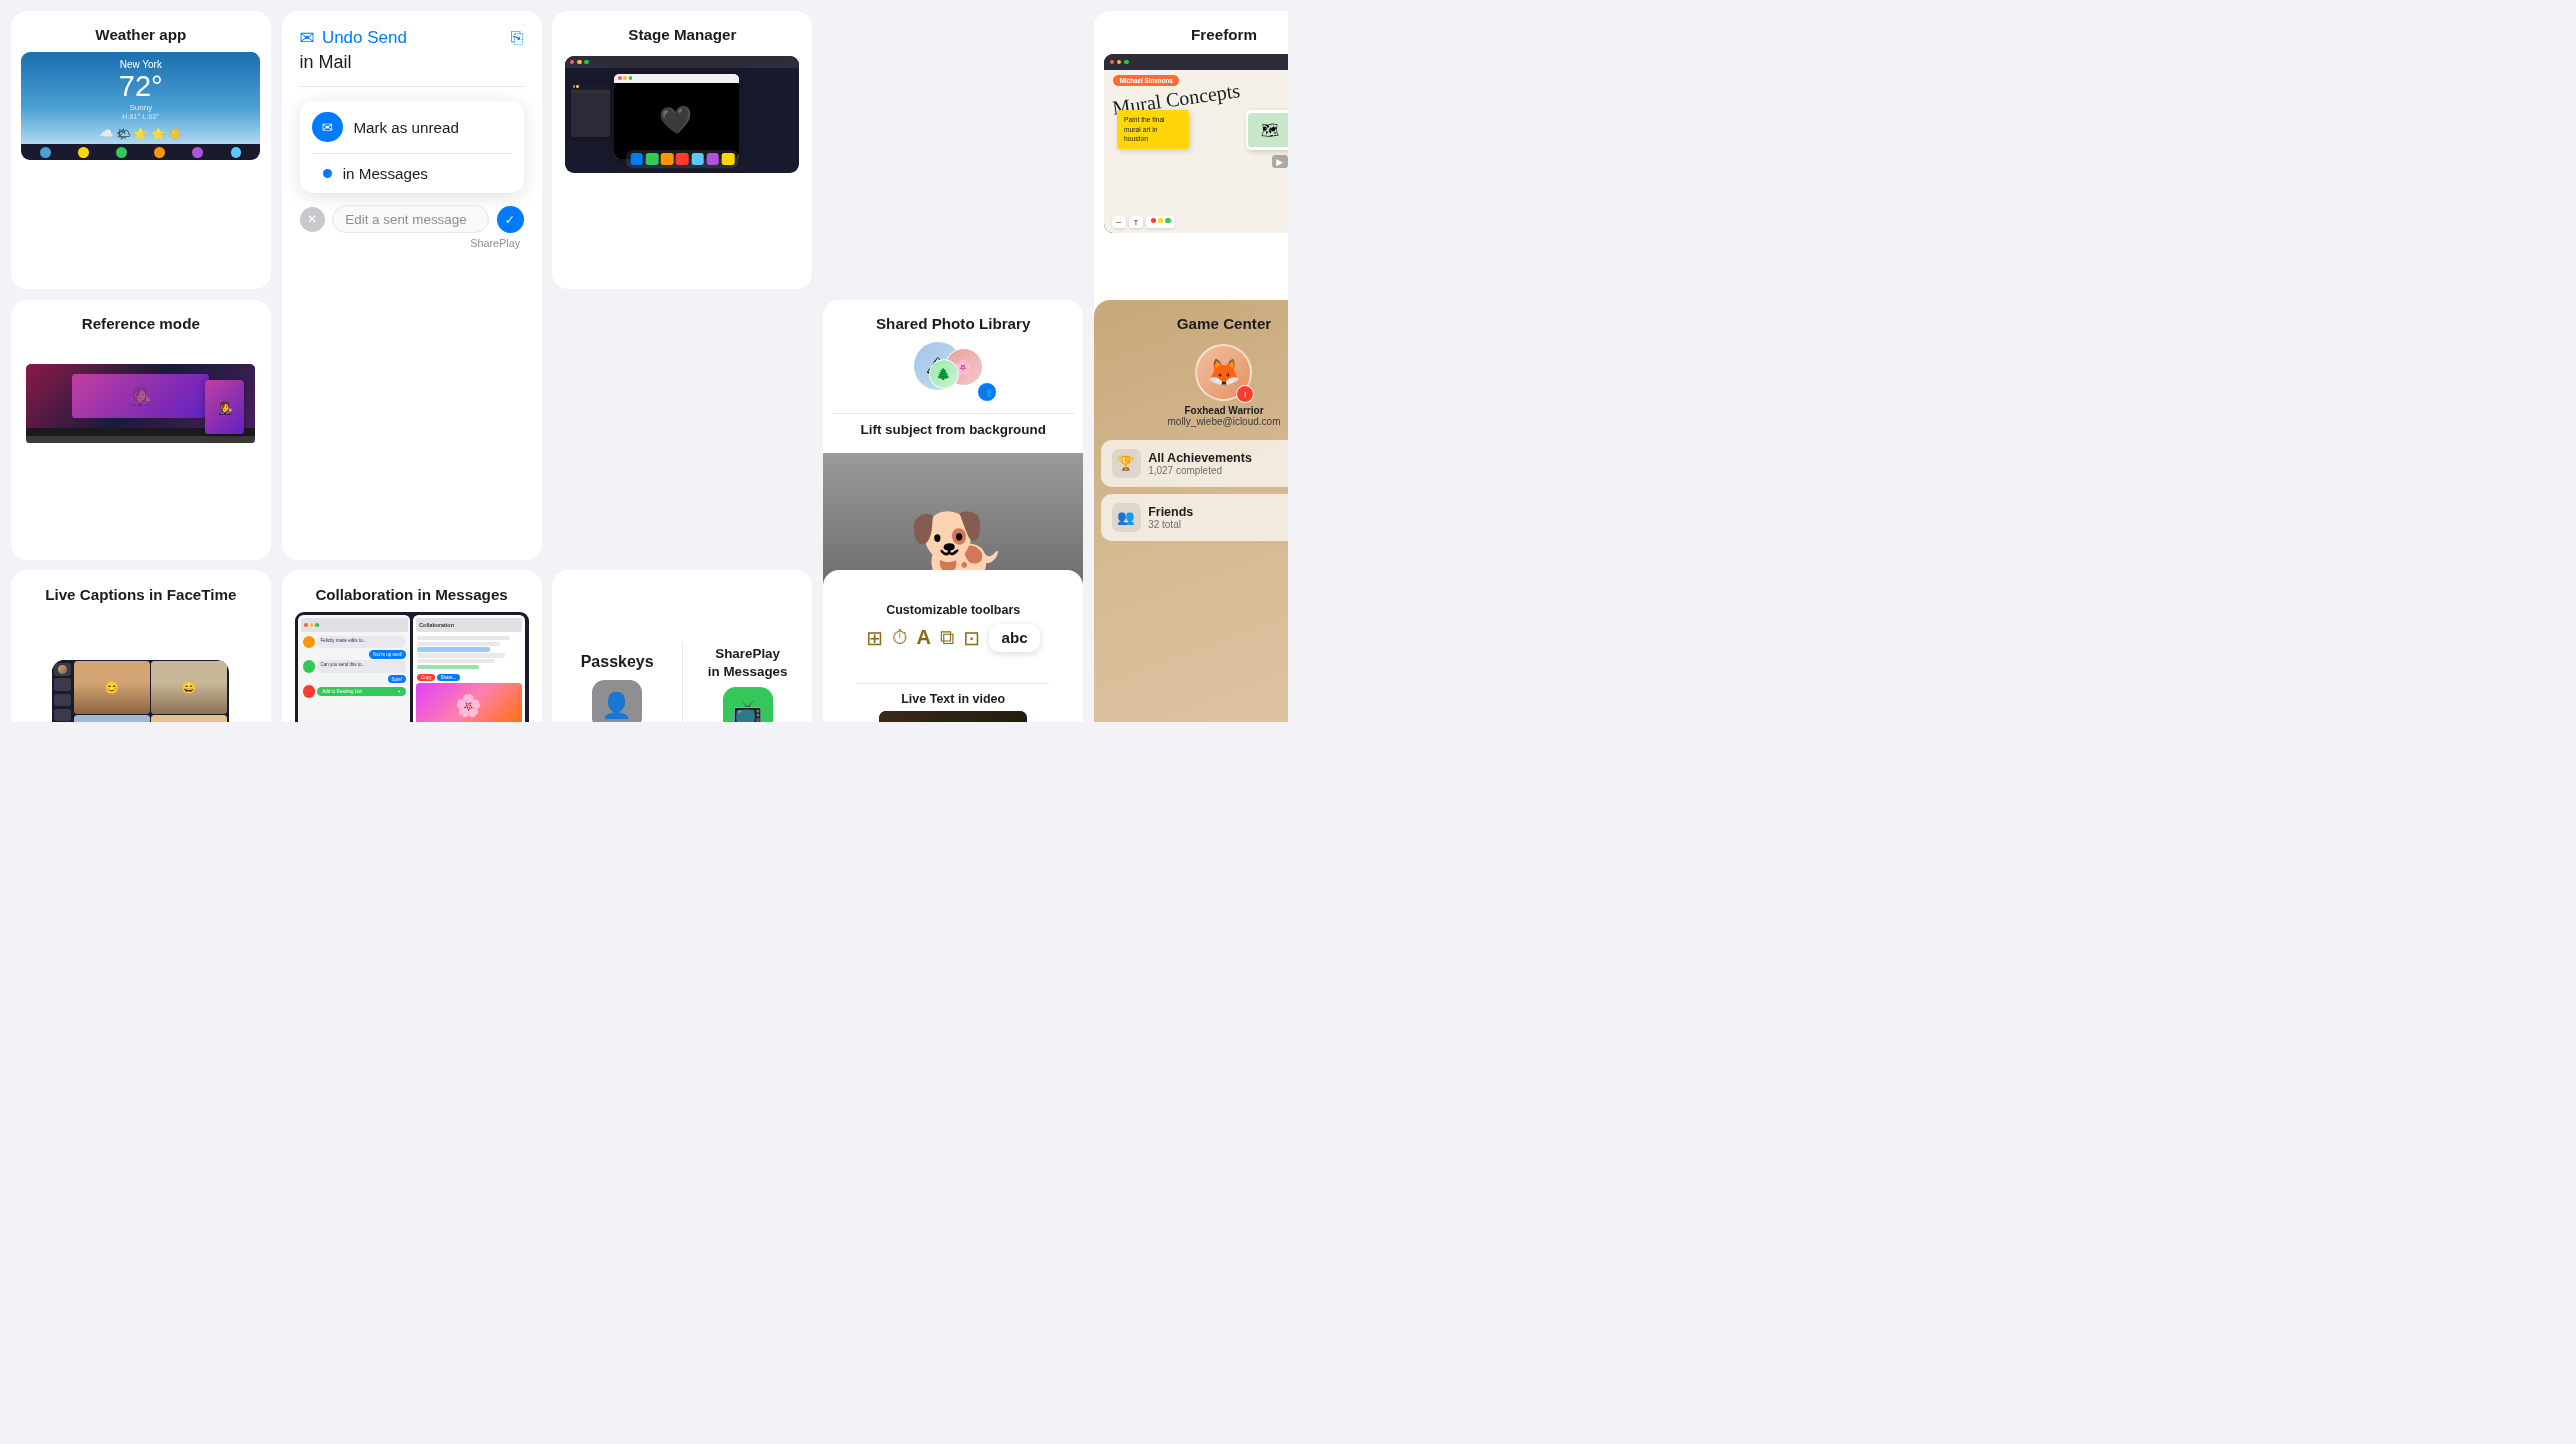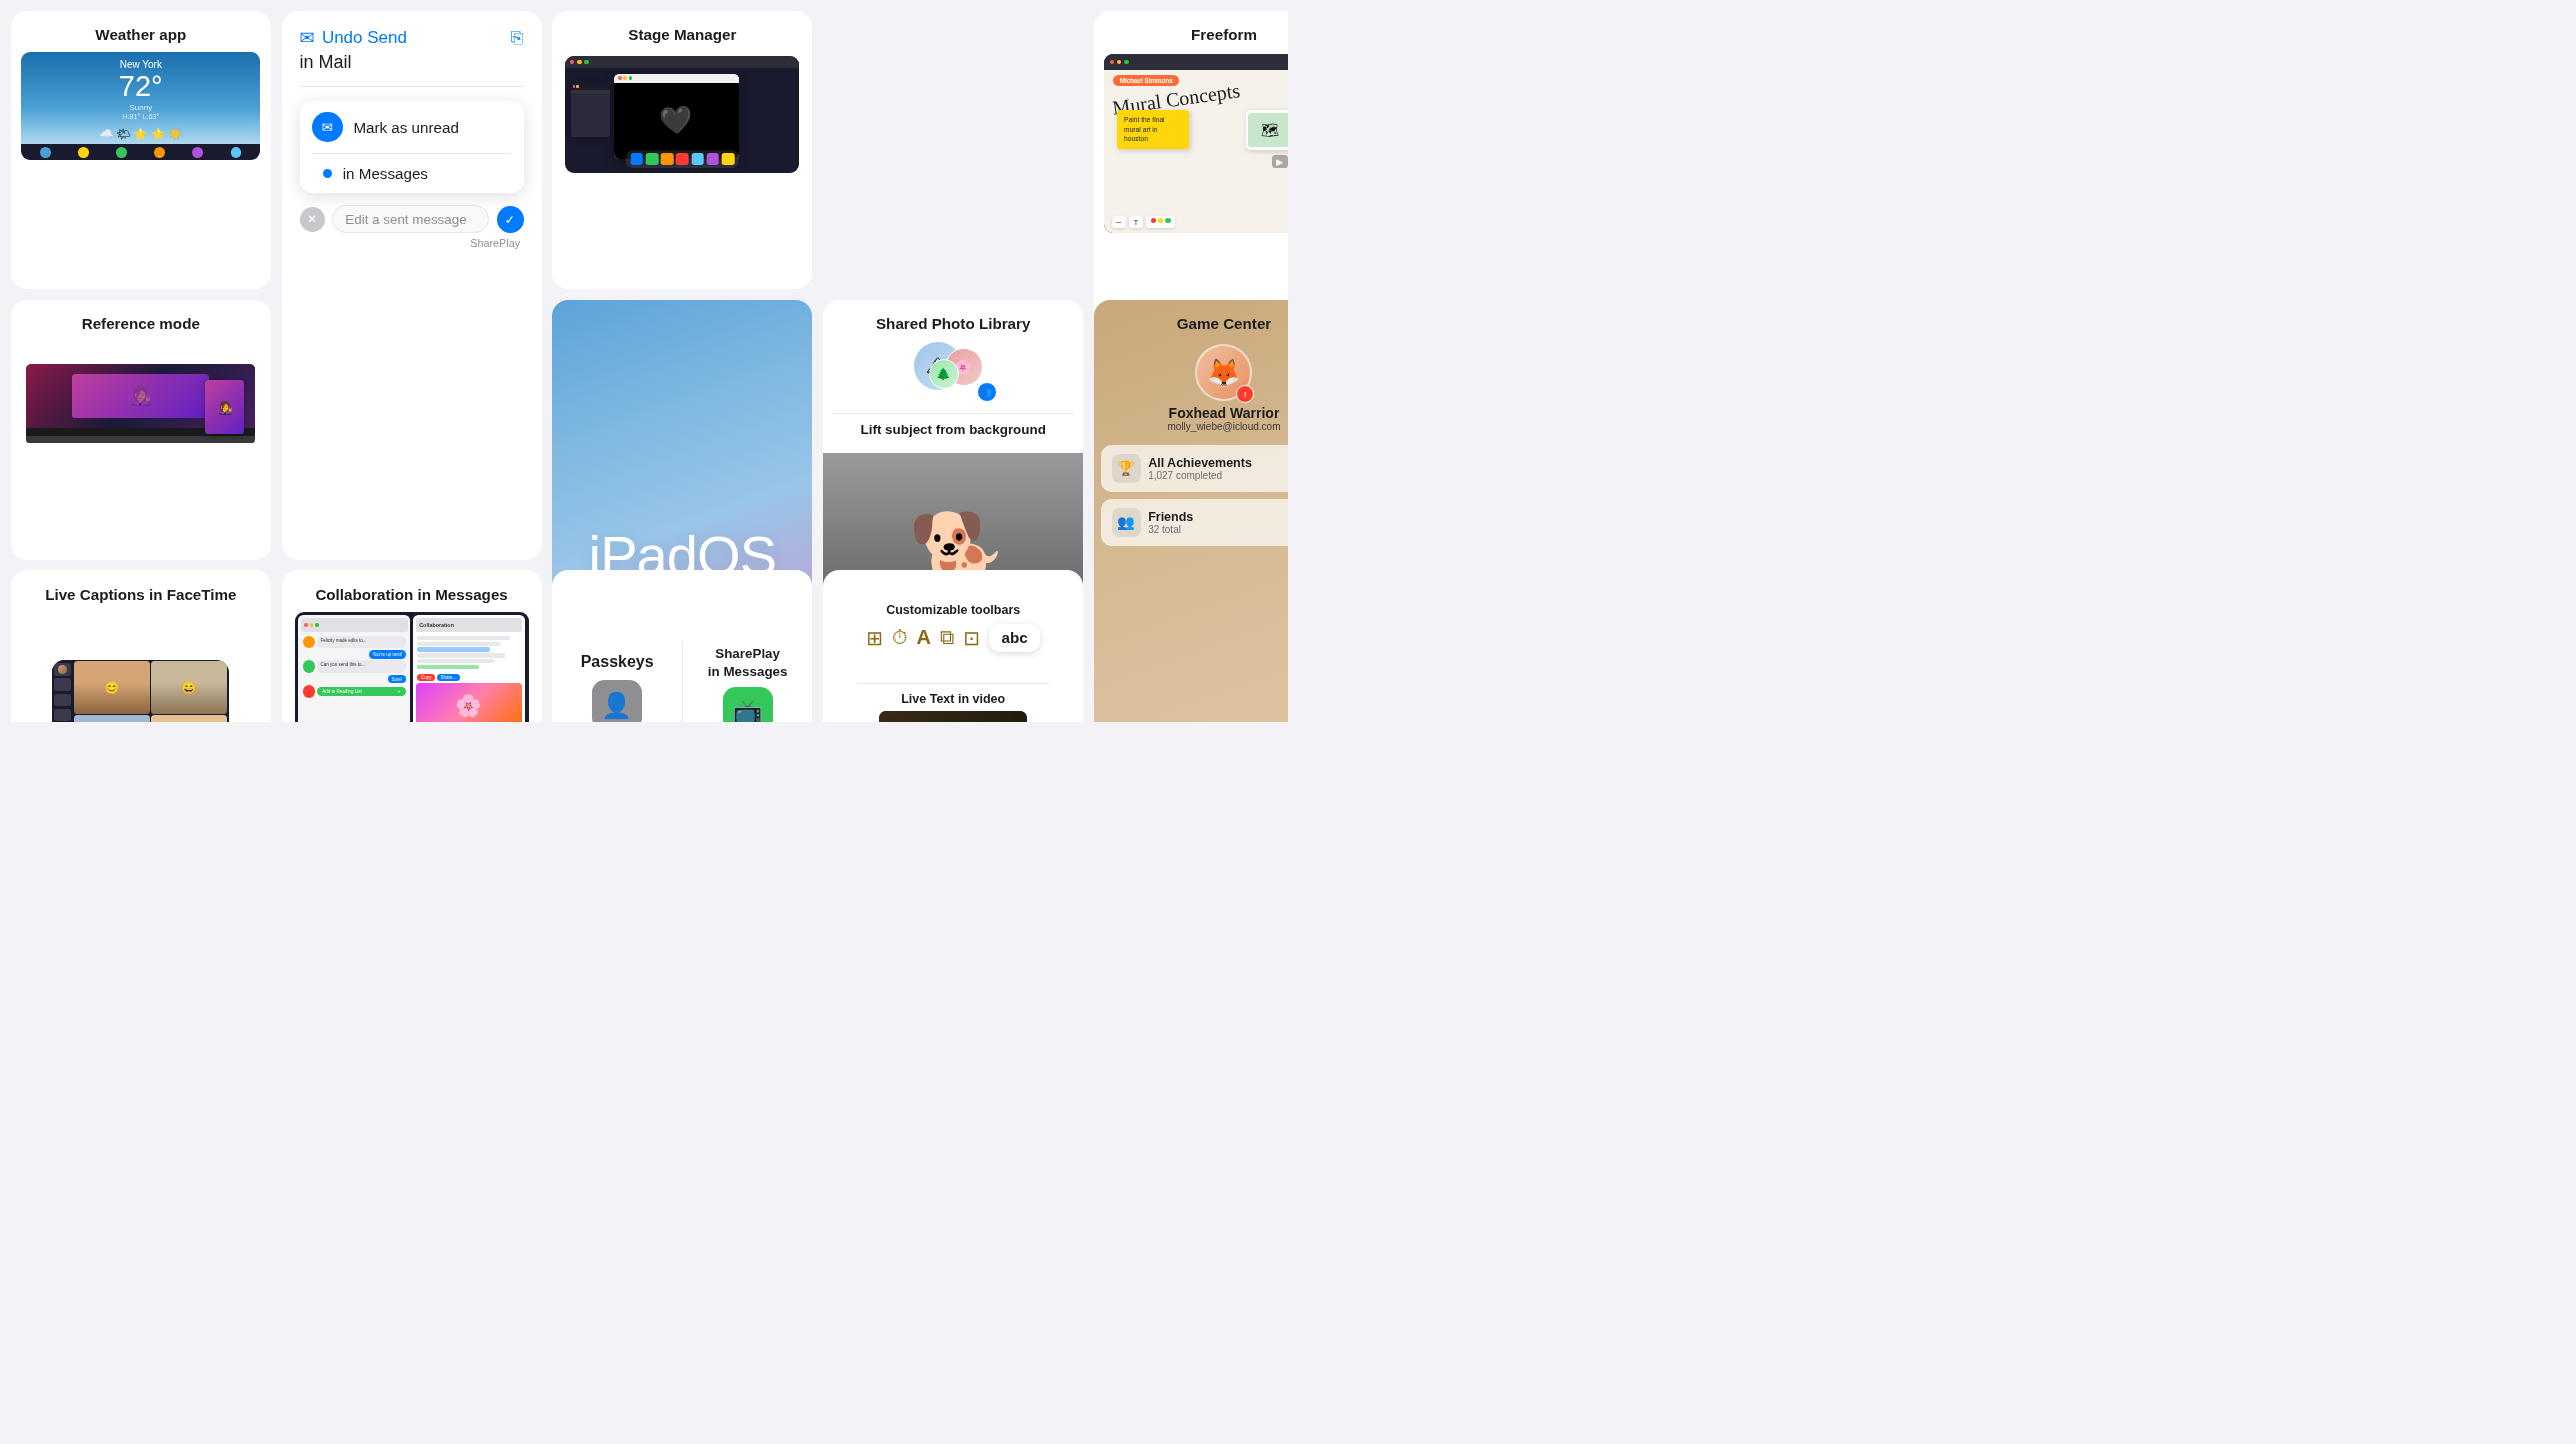--- a/index.html
+++ b/index.html
@@ -219,23 +219,20 @@
         </div>
         <div style="background:#3a3a3a;height:7.2px;border-radius:0 0 3.6px 3.6px;"></div>
       </div>
 
       <div style="position:absolute;right:10.8px;bottom:9px;width:39px;height:54px;background:#2a2a2a;border-radius:3.6px;overflow:hidden;box-shadow:0 1.8px 7.2px rgba(0,0,0,0.3);">
         <div style="background:linear-gradient(135deg,#c040a0,#6020c0);height:100%;display:flex;align-items:center;justify-content:center;font-size:12.5px;">👩‍🎤</div>
       </div>
     </div>
   </div>
 
-  <div class="card" style="grid-column:3; grid-row:2/4; background:linear-gradient(160deg,#5ba3d9 0%,#7fb8e0 25%,#98c5e8 45%,#b8a8d8 65%,#d4a8c8 80%,#e8c8a8 100%); justify-content:center;">
-    <div style="font-size:56px;font-weight:200;color:white;text-align:center;text-shadow:0 1.8px 18px rgba(0,0,0,0.1);letter-spacing:-0.9px;">iPadOS</div>
-  </div>
 
   <div class="card" style="grid-column:4; grid-row:2/4; justify-content:flex-start;">
 
     <div style="width:100%;padding:14.3px 14.3px 7.2px;text-align:center;">
       <div class="card-title" style="padding:0 0 7.2px;">Shared Photo Library</div>
       <div style="position:relative;width:81px;height:58px;margin:0 auto 7.2px;">
         <div style="position:absolute;top:0;left:0;width:50px;height:50px;border-radius:50%;background:linear-gradient(135deg,#a0c4e8,#c8dff4);border:1.8px solid white;overflow:hidden;display:flex;align-items:center;justify-content:center;font-size:18px;">🏔</div>
         <div style="position:absolute;top:7.2px;left:32px;width:38px;height:38px;border-radius:50%;background:linear-gradient(135deg,#e8a0a0,#f4c8c8);border:1.8px solid white;overflow:hidden;display:flex;align-items:center;justify-content:center;font-size:14.3px;">🌸</div>
         <div style="position:absolute;top:18px;left:16px;width:30.5px;height:30.5px;border-radius:50%;background:linear-gradient(135deg,#a0e8b0,#c8f4d0);border:1.8px solid white;overflow:hidden;display:flex;align-items:center;justify-content:center;font-size:11.7px;">🌲</div>
         <div style="position:absolute;bottom:-3.6px;right:-3.6px;width:20px;height:20px;background:#007AFF;border-radius:50%;border:1.8px solid white;display:flex;align-items:center;justify-content:center;color:white;font-size:9px;">👥</div>
@@ -258,21 +255,21 @@
       <div style="background:rgba(0,0,0,0.07);border-radius:7.2px;padding:4.5px 12.5px;font-size:11.7px;color:#1c1c1e;">Share...</div>
     </div>
   </div>
 
   <div class="card" style="grid-column:5; grid-row:2/4; background:linear-gradient(160deg,#c8a87a 0%,#d4b890 40%,#e0c8a8 100%); justify-content:flex-start;">
     <div class="card-title">Game Center</div>
     <div style="position:relative;width:57px;height:57px;margin:3.6px auto;">
       <div style="width:57px;height:57px;border-radius:50%;background:linear-gradient(135deg,#f0c0a0,#e89060);display:flex;align-items:center;justify-content:center;font-size:27px;border:2.7px solid rgba(255,255,255,0.6);">🦊</div>
       <div style="position:absolute;bottom:-1.8px;right:-1.8px;width:18px;height:18px;background:#ff3b30;border-radius:50%;border:1.8px solid white;display:flex;align-items:center;justify-content:center;color:white;font-size:7.2px;font-weight:700;">!</div>
     </div>
-    <div style="font-size:14px;font-weight:700;color:#1c1c1e;">Foxhead Warrior</div>
+    <div style="font-size:10px;font-weight:700;color:#1c1c1e;">Foxhead Warrior</div>
     <div style="font-size:10px;color:#3a3a3c;text-align:center;margin-bottom:9px;">molly_wiebe@icloud.com</div>
 
     <div style="width:calc(100% - 14.3px);background:rgba(255,255,255,0.7);border-radius:10.8px;padding:9px 10.8px;margin:3.6px 7.2px;display:flex;align-items:center;gap:7.2px;">
       <div style="width:29px;height:29px;background:rgba(0,0,0,0.08);border-radius:7.2px;display:flex;align-items:center;justify-content:center;font-size:14.3px;">🏆</div>
       <div style="flex:1;">
         <div style="font-size:12.5px;font-weight:600;color:#1c1c1e;">All Achievements</div>
         <div style="font-size:10px;color:#6e6e73;">1,027 completed</div>
       </div>
       <div style="color:#c7c7cc;font-size:14.3px;">›</div>
     </div>

